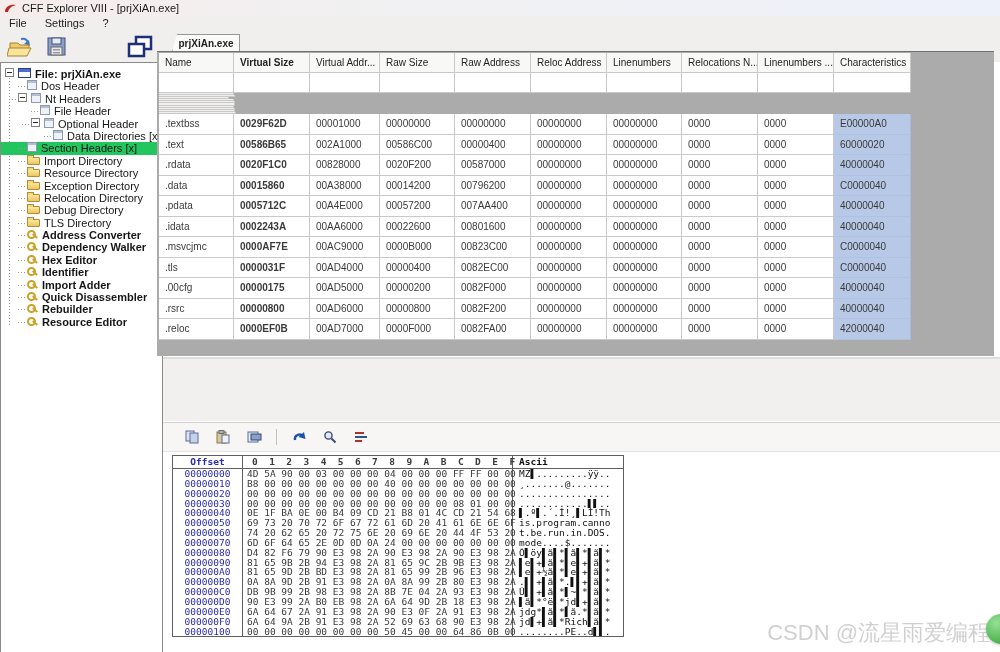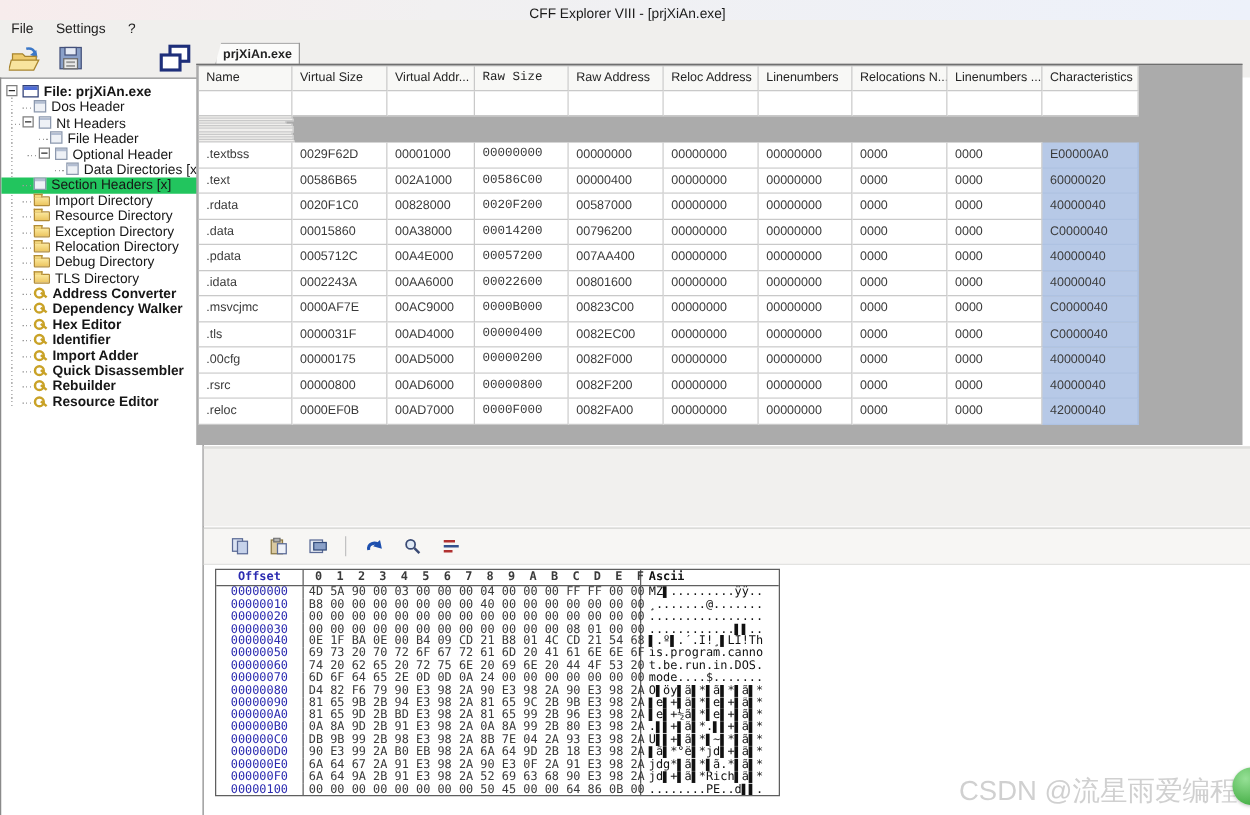--- a/index.html
+++ b/index.html
@@ -4,21 +4,21 @@
 <style>
   html,body{margin:0;padding:0;}
   *{box-sizing:border-box;}
   .screen{position:relative;width:1000px;height:652px;background:#fff;overflow:hidden;
     font-family:"Liberation Sans",sans-serif;color:#222;}
 
   
   .chrome{position:absolute;left:0;top:0;width:1000px;height:62px;background:#f0efed;}
   .titlebar{position:absolute;left:0;top:0;width:1000px;height:16px;
     background:linear-gradient(90deg,#f7ecec 0%,#f1f0f1 35%,#edf1fa 100%);
-    display:flex;align-items:center;gap:5px;padding-left:4px;font-size:11px;color:#1a1a1a;flex-direction:column;}
+    display:flex;align-items:center;gap:5px;padding-left:4px;font-size:11px;color:#1a1a1a;}
   .menubar{position:absolute;left:0;top:16px;width:1000px;height:15px;display:flex;align-items:center;font-size:11px;}
   .menu-item{padding:0 9px;height:15px;line-height:15px;}
   .toolbar{position:absolute;left:0;top:31px;width:1000px;height:31px;display:flex;align-items:center;}
   .tb-btn{display:inline-flex;align-items:center;justify-content:center;width:30px;height:28px;}
   .tb-btn.open{margin-left:5px;}
   .tb-btn.save{margin-left:6px;}
   .tb-btn.translate{margin-left:54px;}
 
   
   .sidebar{position:absolute;left:0;top:62px;width:163px;height:590px;background:#fff;
@@ -57,21 +57,21 @@
   .trow{display:flex;}
   .hrow,.erow{height:20px;}
   .tyrow{height:21px;flex-direction:column;}
   .drow{height:20.5px;}
   .tcell{display:block;height:100%;padding-left:6px;border-right:1px solid #c9c9c9;border-bottom:1px solid #c9c9c9;
     font-size:10px;line-height:19px;color:#3a3a3a;background:#fff;overflow:hidden;white-space:nowrap;}
   .th{background:#f8f8f6;color:#242424;line-height:19px;}
   .ttype{background:#f0efed;line-height:20px;}
   .dcell{line-height:20px;}
   .charact{background:#b7c9e7;border-right:1px solid #a6bcdf;border-bottom:1px solid #aec2e2;}
-  .c0{width:75px;}.c1{width:76px;}.c2{width:70px;}.c3{width:75px;font-family:Liberation Mono, monospace;}.c4{width:76px;}
+  .c0{width:75px;}.c1{width:76px;font-weight:bold;}.c2{width:70px;}.c3{width:75px;}.c4{width:76px;}
   .c5{width:76px;}.c6{width:75px;}.c7{width:76px;}.c8{width:76px;}.c9{width:77px;}
 
   
   .panel-empty{position:absolute;left:163px;top:357px;width:837px;height:64px;background:#f1f0ee;border-top:2px solid #dededc;}
   .hex-toolbar{position:absolute;left:163px;top:422px;width:837px;height:30px;background:#f7f6f4;
     border-top:1px solid #d2d2d0;border-bottom:1px solid #e3e3e1;display:flex;align-items:center;padding-left:20px;gap:13px;}
   .ht-sep{width:1px;height:16px;background:#c2c2c2;}
   .ht-btn{display:inline-flex;width:18px;height:18px;align-items:center;justify-content:center;}
 
   

